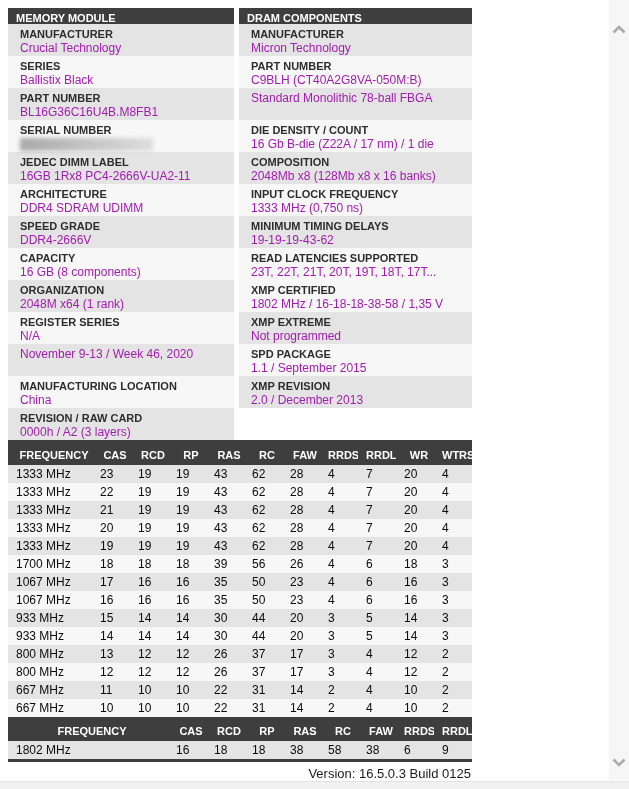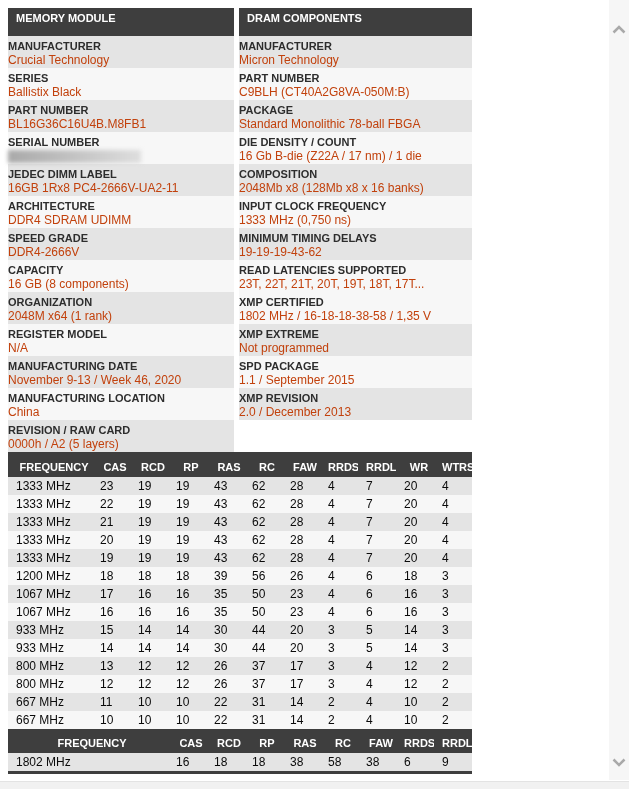--- a/index.html
+++ b/index.html
@@ -5,35 +5,35 @@
   html,body{margin:0;padding:0}
   body{
     width:629px;height:789px;position:relative;overflow:hidden;
     background:#ffffff;font-family:"Liberation Sans",sans-serif;
   }
   .panel{position:absolute;left:8px;top:8px;width:464px}
   .columns{display:flex;gap:5px;align-items:flex-start}
   .col{width:226px}
   .col.right{width:233px}
   header.sec{
-    height:28px;line-height:20px;background:var(--dark-header);color:#ffffff;
+    height:16px;line-height:20px;background:var(--dark-header);color:#ffffff;
     font-size:11px;font-weight:bold;padding-left:8px;box-sizing:border-box;
     white-space:nowrap;overflow:hidden;
   }
   .field{
-    height:32px;box-sizing:border-box;padding:3px 8px 0 0;
+    height:32px;box-sizing:border-box;padding:3px 8px 0 12px;
     background:var(--row-gray);
   }
   .field.alt{background:var(--row-light)}
   .flabel{
     font-size:11px;font-weight:bold;color:#2d2d2d;line-height:14px;
     white-space:nowrap;overflow:hidden;
   }
   .fvalue{
-    font-size:12px;color:#c2410c;line-height:15px;
+    font-size:12px;color:#a21caf;line-height:15px;
     white-space:nowrap;overflow:hidden;
   }
   .blur-bar{
     width:133px;height:13px;margin-top:1px;border-radius:1px;
     background:linear-gradient(90deg,#a9a9a9,#c6c6c6 55%,#dedede);
     filter:blur(2px);
   }
   .sep{height:5px;background:var(--dark-header)}
   .sep.mid{height:4px}
   .sep.thin{height:3px}
@@ -106,50 +106,48 @@
           </div>
           <div class="field alt">
             <div class="flabel">CAPACITY</div>
             <div class="fvalue">16 GB (8 components)</div>
           </div>
           <div class="field">
             <div class="flabel">ORGANIZATION</div>
             <div class="fvalue">2048M x64 (1 rank)</div>
           </div>
           <div class="field alt">
-            <div class="flabel">REGISTER MODEL</div>
+            <div class="flabel">REGISTER SERIES</div>
             <div class="fvalue">N/A</div>
           </div>
           <div class="field">
-            <div class="flabel">MANUFACTURING DATE</div>
             <div class="fvalue">November 9-13 / Week 46, 2020</div>
           </div>
           <div class="field alt">
             <div class="flabel">MANUFACTURING LOCATION</div>
             <div class="fvalue">China</div>
           </div>
           <div class="field">
             <div class="flabel">REVISION / RAW CARD</div>
-            <div class="fvalue">0000h / A2 (5 layers)</div>
+            <div class="fvalue">0000h / A2 (3 layers)</div>
           </div>
         </div>
     </section>
     <section class="col right">
       <header class="sec">DRAM COMPONENTS</header>
       <div id="dram-fields">
           <div class="field">
             <div class="flabel">MANUFACTURER</div>
             <div class="fvalue">Micron Technology</div>
           </div>
           <div class="field alt">
             <div class="flabel">PART NUMBER</div>
             <div class="fvalue">C9BLH (CT40A2G8VA-050M:B)</div>
           </div>
           <div class="field">
-            <div class="flabel">PACKAGE</div>
             <div class="fvalue">Standard Monolithic 78-ball FBGA</div>
           </div>
           <div class="field alt">
             <div class="flabel">DIE DENSITY / COUNT</div>
             <div class="fvalue">16 Gb B-die (Z22A / 17 nm) / 1 die</div>
           </div>
           <div class="field">
             <div class="flabel">COMPOSITION</div>
             <div class="fvalue">2048Mb x8 (128Mb x8 x 16 banks)</div>
           </div>
@@ -275,21 +273,21 @@
           <td>19</td>
           <td>43</td>
           <td>62</td>
           <td>28</td>
           <td>4</td>
           <td>7</td>
           <td>20</td>
           <td>4</td>
         </tr>
         <tr>
-          <td>1200 MHz</td>
+          <td>1700 MHz</td>
           <td>18</td>
           <td>18</td>
           <td>18</td>
           <td>39</td>
           <td>56</td>
           <td>26</td>
           <td>4</td>
           <td>6</td>
           <td>18</td>
           <td>3</td>

